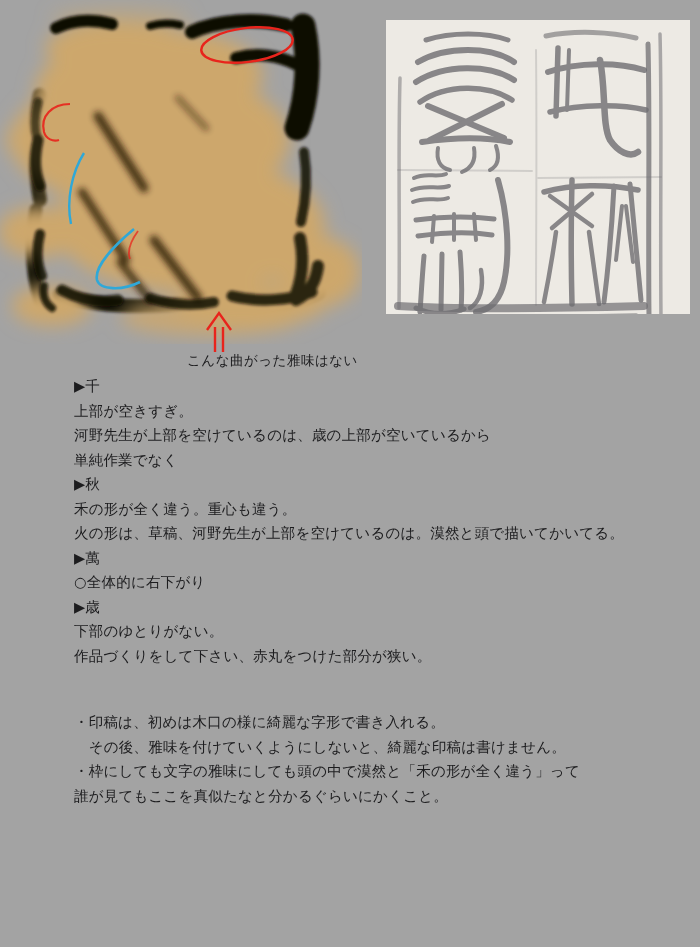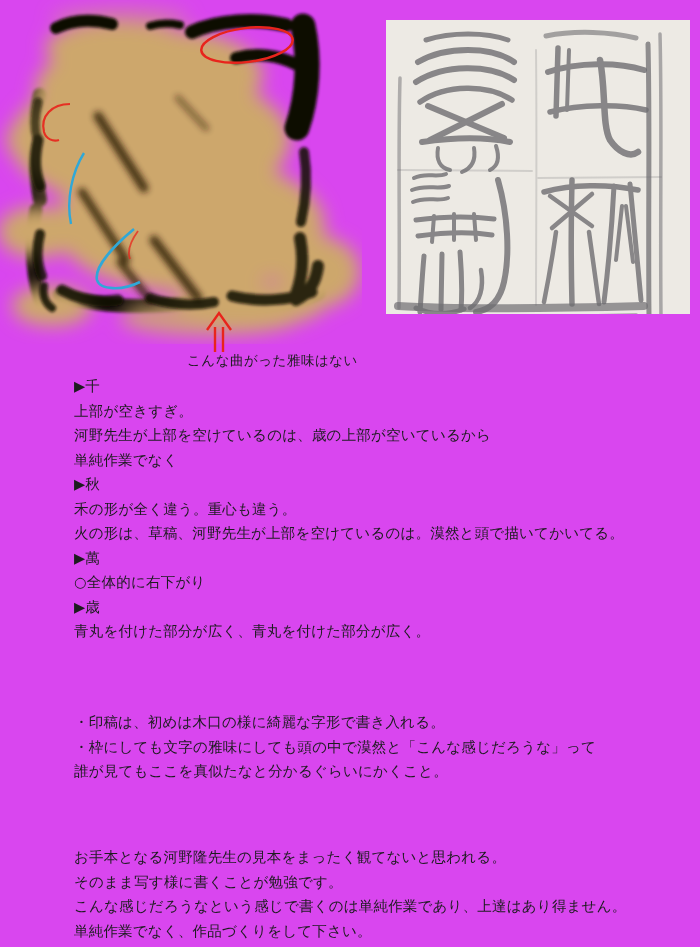--- a/index.html
+++ b/index.html
@@ -1,17 +1,17 @@
 <!DOCTYPE html>
 <html lang="ja" style="--ink: #100b06; --paint: #cda76c; --red: #e8241c; --blue: #2fa8d8; --paper: #edeae4; --pencil: #6f6e72;"><head>
 <meta charset="utf-8">
 <style>
   html,body{margin:0;padding:0;background:#ffffff;}
   .page{
-    position:relative;width:700px;height:947px;background:#d946ef;
+    position:relative;width:700px;height:947px;background:#a3a3a3;
     overflow:hidden;
     font-family:"DejaVu Serif","Liberation Serif",serif;
     color:#1c1c1e;
   }
   svg{display:block;}
   .seal-draft{position:absolute;left:0;top:0;}
   .sketch{position:absolute;left:386px;top:20px;}
   .up-arrow{position:absolute;left:202px;top:310px;}
   .caption{
     position:absolute;left:187px;top:352px;
@@ -200,29 +200,25 @@
     <div class="ln">▶千</div>
     <div class="ln">上部が空きすぎ。</div>
     <div class="ln">河野先生が上部を空けているのは、歳の上部が空いているから</div>
     <div class="ln">単純作業でなく</div>
     <div class="ln">▶秋</div>
     <div class="ln">禾の形が全く違う。重心も違う。</div>
     <div class="ln">火の形は、草稿、河野先生が上部を空けているのは。漠然と頭で描いてかいてる。</div>
     <div class="ln">▶萬</div>
     <div class="ln">○全体的に右下がり</div>
     <div class="ln">▶歳</div>
-    <div class="ln">青丸を付けた部分が広く、青丸を付けた部分が広く。</div>
+    <div class="ln">下部のゆとりがない。</div>
+    <div class="ln">作品づくりをして下さい、赤丸をつけた部分が狭い。</div>
   </div>
 
   <div class="block b2">
     <div class="ln">・印稿は、初めは木口の様に綺麗な字形で書き入れる。</div>
-    <div class="ln">・枠にしても文字の雅味にしても頭の中で漠然と「こんな感じだろうな」って</div>
+    <div class="ln">　その後、雅味を付けていくようにしないと、綺麗な印稿は書けません。</div>
+    <div class="ln">・枠にしても文字の雅味にしても頭の中で漠然と「禾の形が全く違う」って</div>
     <div class="ln">誰が見てもここを真似たなと分かるぐらいにかくこと。</div>
   </div>
 
-  <div class="block b3">
-    <div class="ln">お手本となる河野隆先生の見本をまったく観てないと思われる。</div>
-    <div class="ln">そのまま写す様に書くことが勉強です。</div>
-    <div class="ln">こんな感じだろうなという感じで書くのは単純作業であり、上達はあり得ません。</div>
-    <div class="ln">単純作業でなく、作品づくりをして下さい。</div>
-  </div>
 
 </div>
 
 </body></html>

